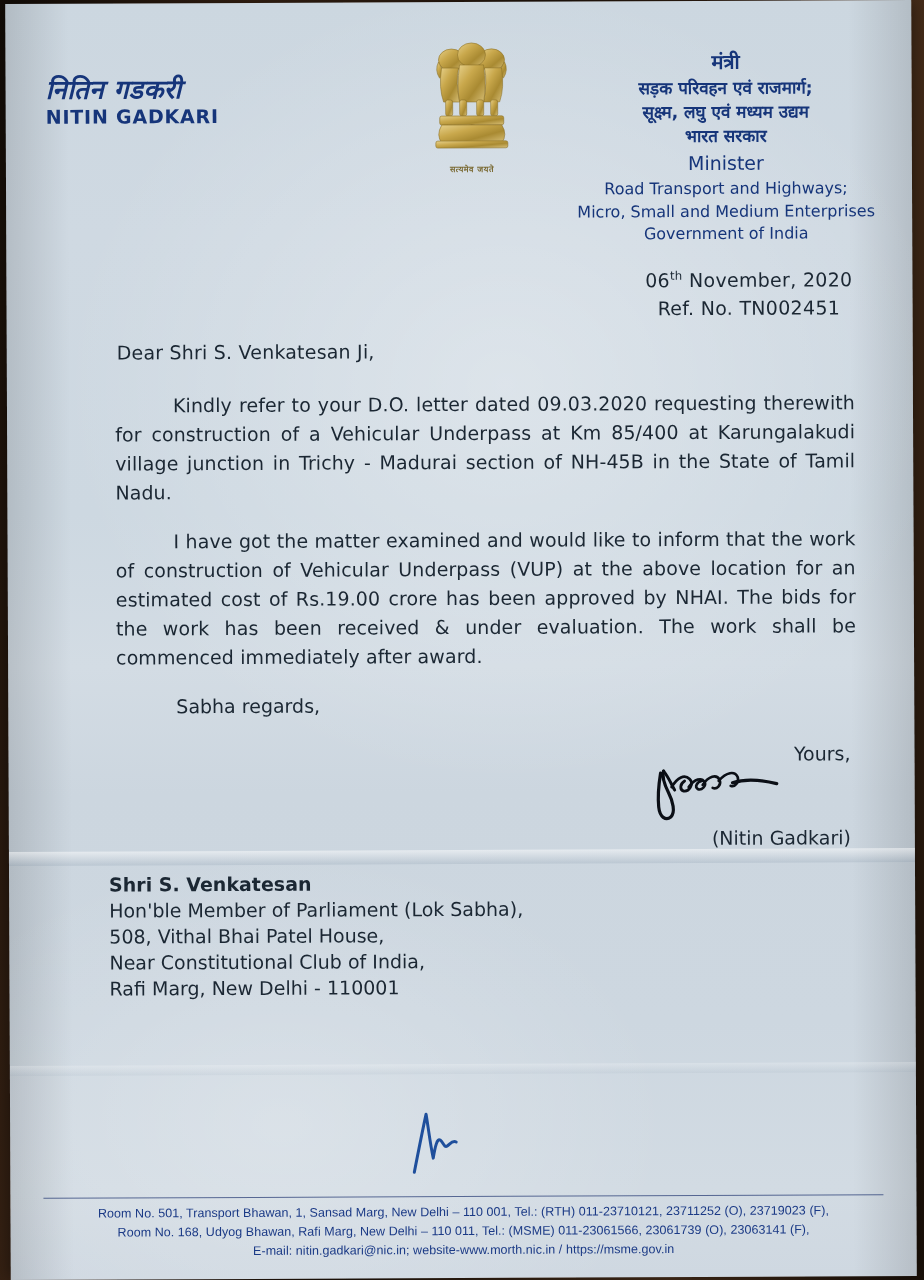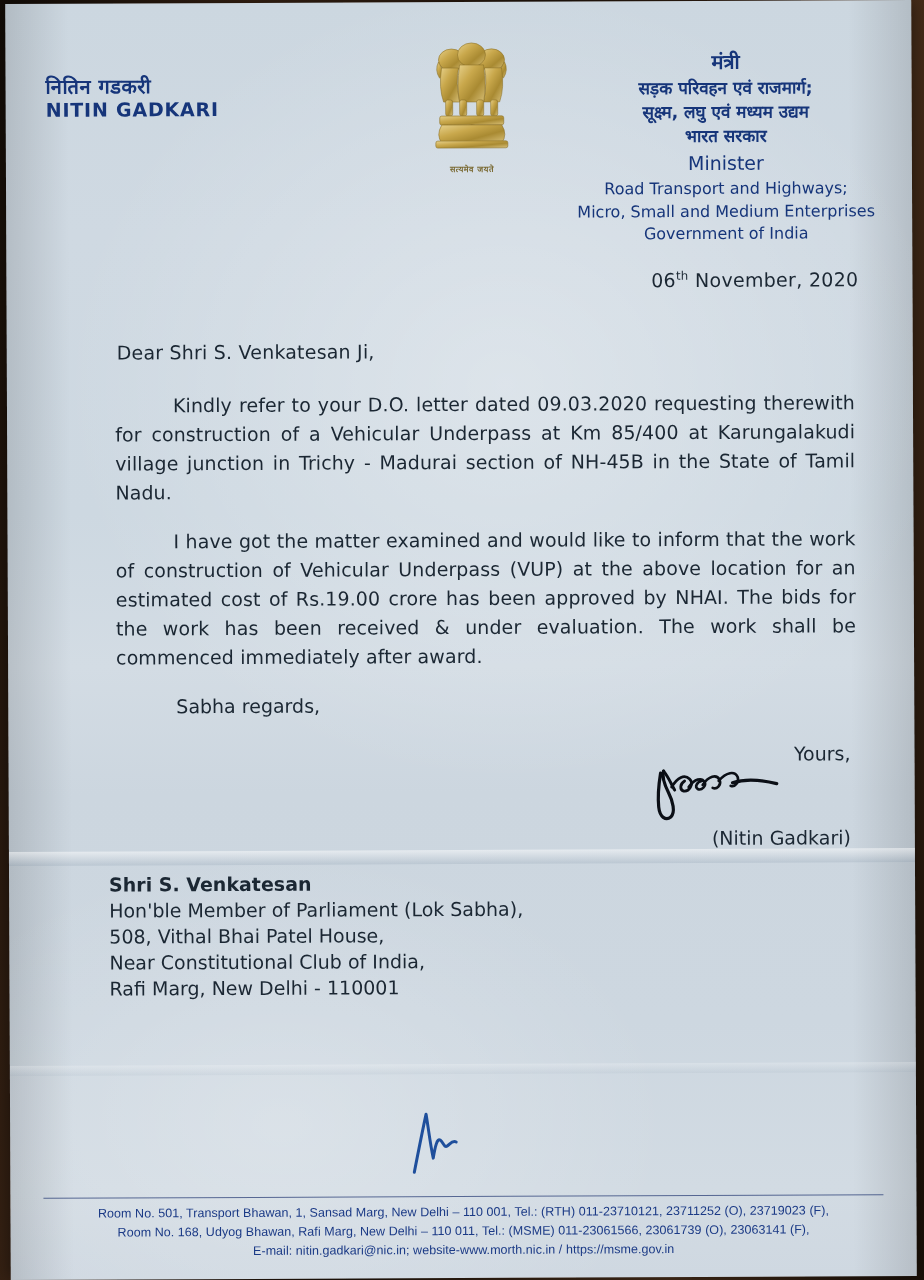--- a/index.html
+++ b/index.html
@@ -63,24 +63,25 @@
 
   
   .hdr-name {
     position: absolute;
     left: 40px;
     top: 72px;
     color: #16357a;
     line-height: 1.12;
   }
   .hdr-name .hindi {
-    font-size: 20px;
+    font-size: 26px;
     font-weight: 700;
     letter-spacing: .5px;
     white-space: nowrap;
+    font-style: italic;
   }
   .hdr-name .english {
     font-size: 19px;
     font-weight: 700;
     letter-spacing: .8px;
     margin-top: 2px;
     white-space: nowrap;
   }
 
   .emblem {
@@ -109,21 +110,21 @@
     text-align: center;
     color: #16357a;
   }
   .hdr-office .h-title { font-size: 20px; font-weight: 700; line-height: 1.35; }
   .hdr-office .h-line  { font-size: 17px; font-weight: 700; line-height: 1.42; white-space: nowrap; }
   .hdr-office .e-title { font-size: 19px; line-height: 1.45; margin-top: 2px; }
   .hdr-office .e-line  { font-size: 16px; line-height: 1.42; white-space: nowrap; }
 
   .dateblock {
     position: absolute;
-    right: 54px;
+    right: 60px;
     top: 266px;
     text-align: center;
     color: #1b2733;
   }
   .dateblock .d-line {
     font-size: 19px;
     line-height: 1.45;
     letter-spacing: .3px;
     white-space: nowrap;
   }
@@ -277,20 +278,21 @@
       <div class="h-line">सूक्ष्म, लघु एवं मध्यम उद्यम</div>
       <div class="h-line">भारत सरकार</div>
       <div class="e-title">Minister</div>
       <div class="e-line">Road Transport and Highways;</div>
       <div class="e-line">Micro, Small and Medium Enterprises</div>
       <div class="e-line">Government of India</div>
     </div>
 
     <div class="dateblock">
       <div class="d-line"><span>06</span><sup>th</sup><span> November, 2020</span></div>
+      <div class="d-line">Ref. No. TN002451</div>
     </div>
 
     <div class="salutation">Dear Shri S. Venkatesan Ji,</div>
 
     <div class="para p1">Kindly refer to your D.O. letter dated 09.03.2020 requesting therewith for construction of a Vehicular Underpass at Km 85/400 at Karungalakudi village junction in Trichy - Madurai section of NH-45B in the State of Tamil Nadu.</div>
 
     <div class="para p2">I have got the matter examined and would like to inform that the work of construction of Vehicular Underpass (VUP) at the above location for an estimated cost of Rs.19.00 crore has been approved by NHAI. The bids for the work has been received &amp; under evaluation. The work shall be commenced immediately after award.</div>
 
     <div class="regards">Sabha regards,</div>
 

